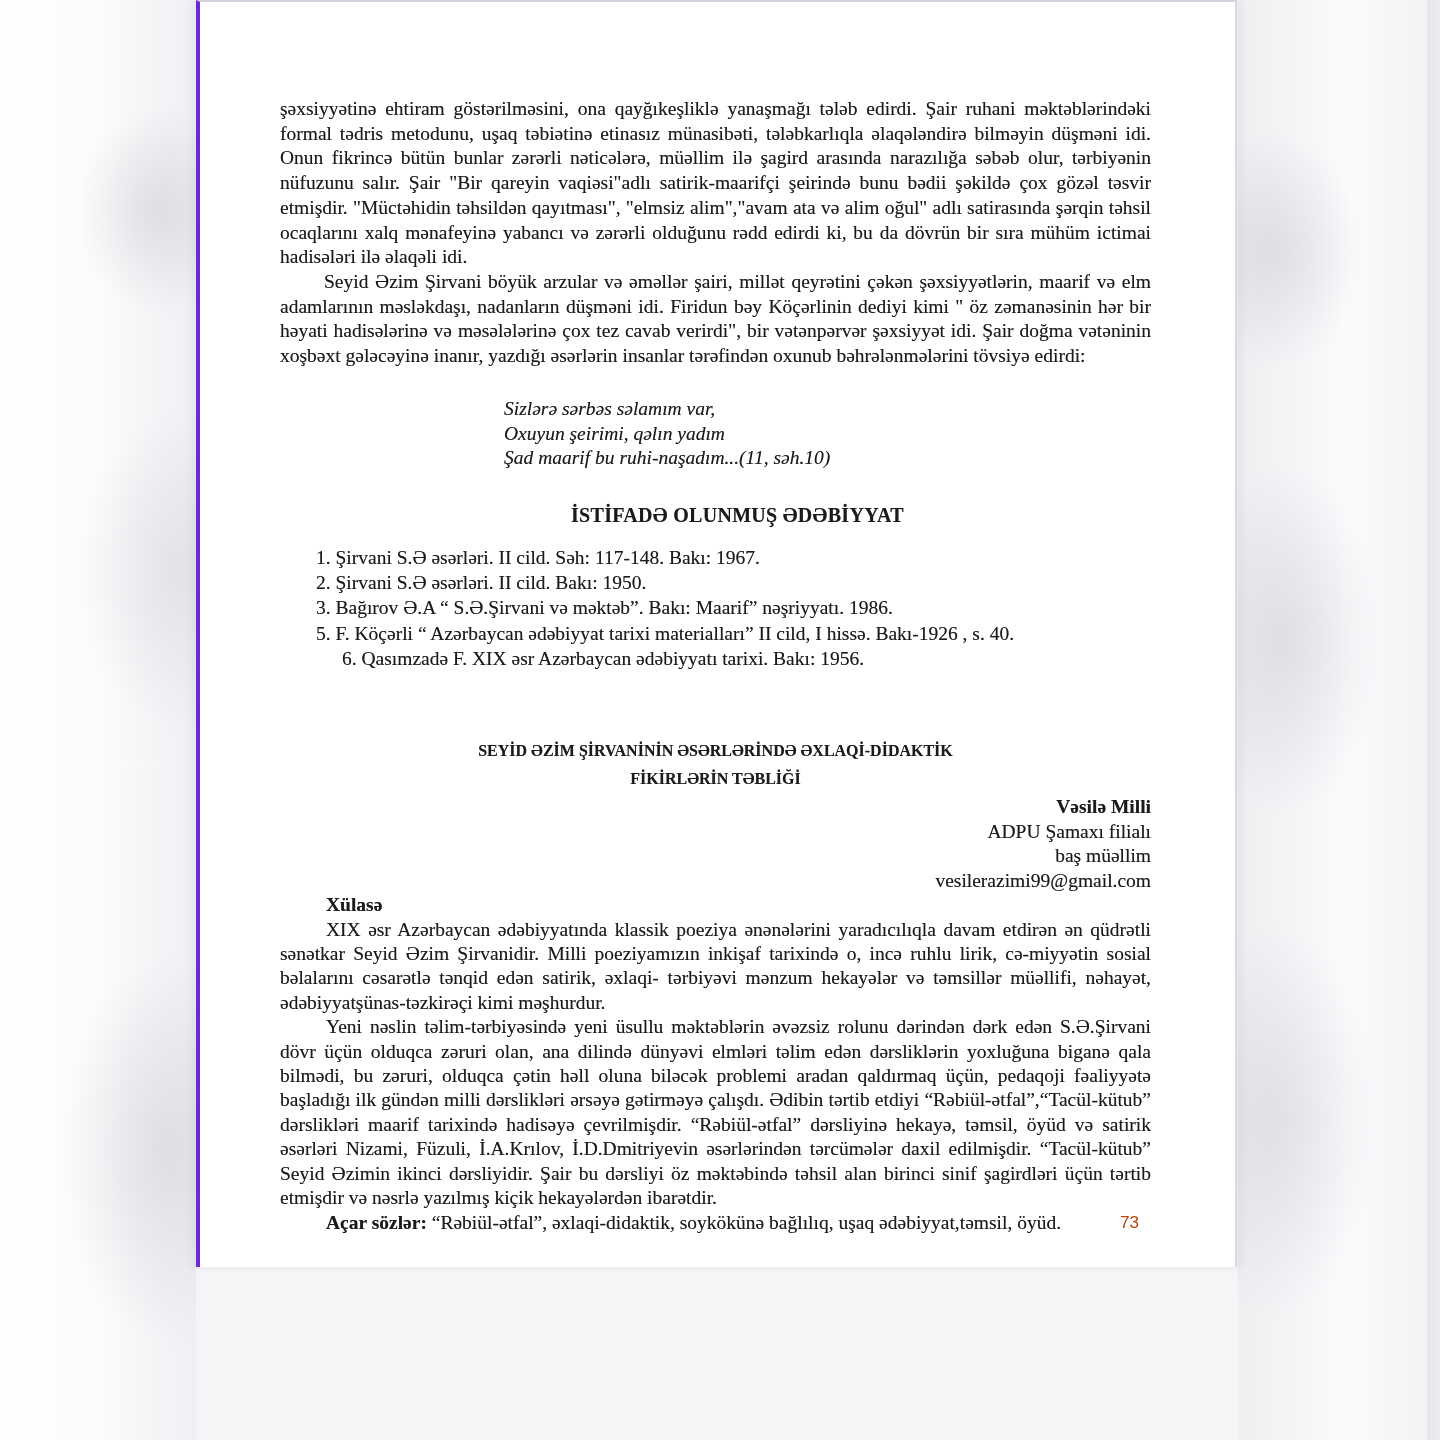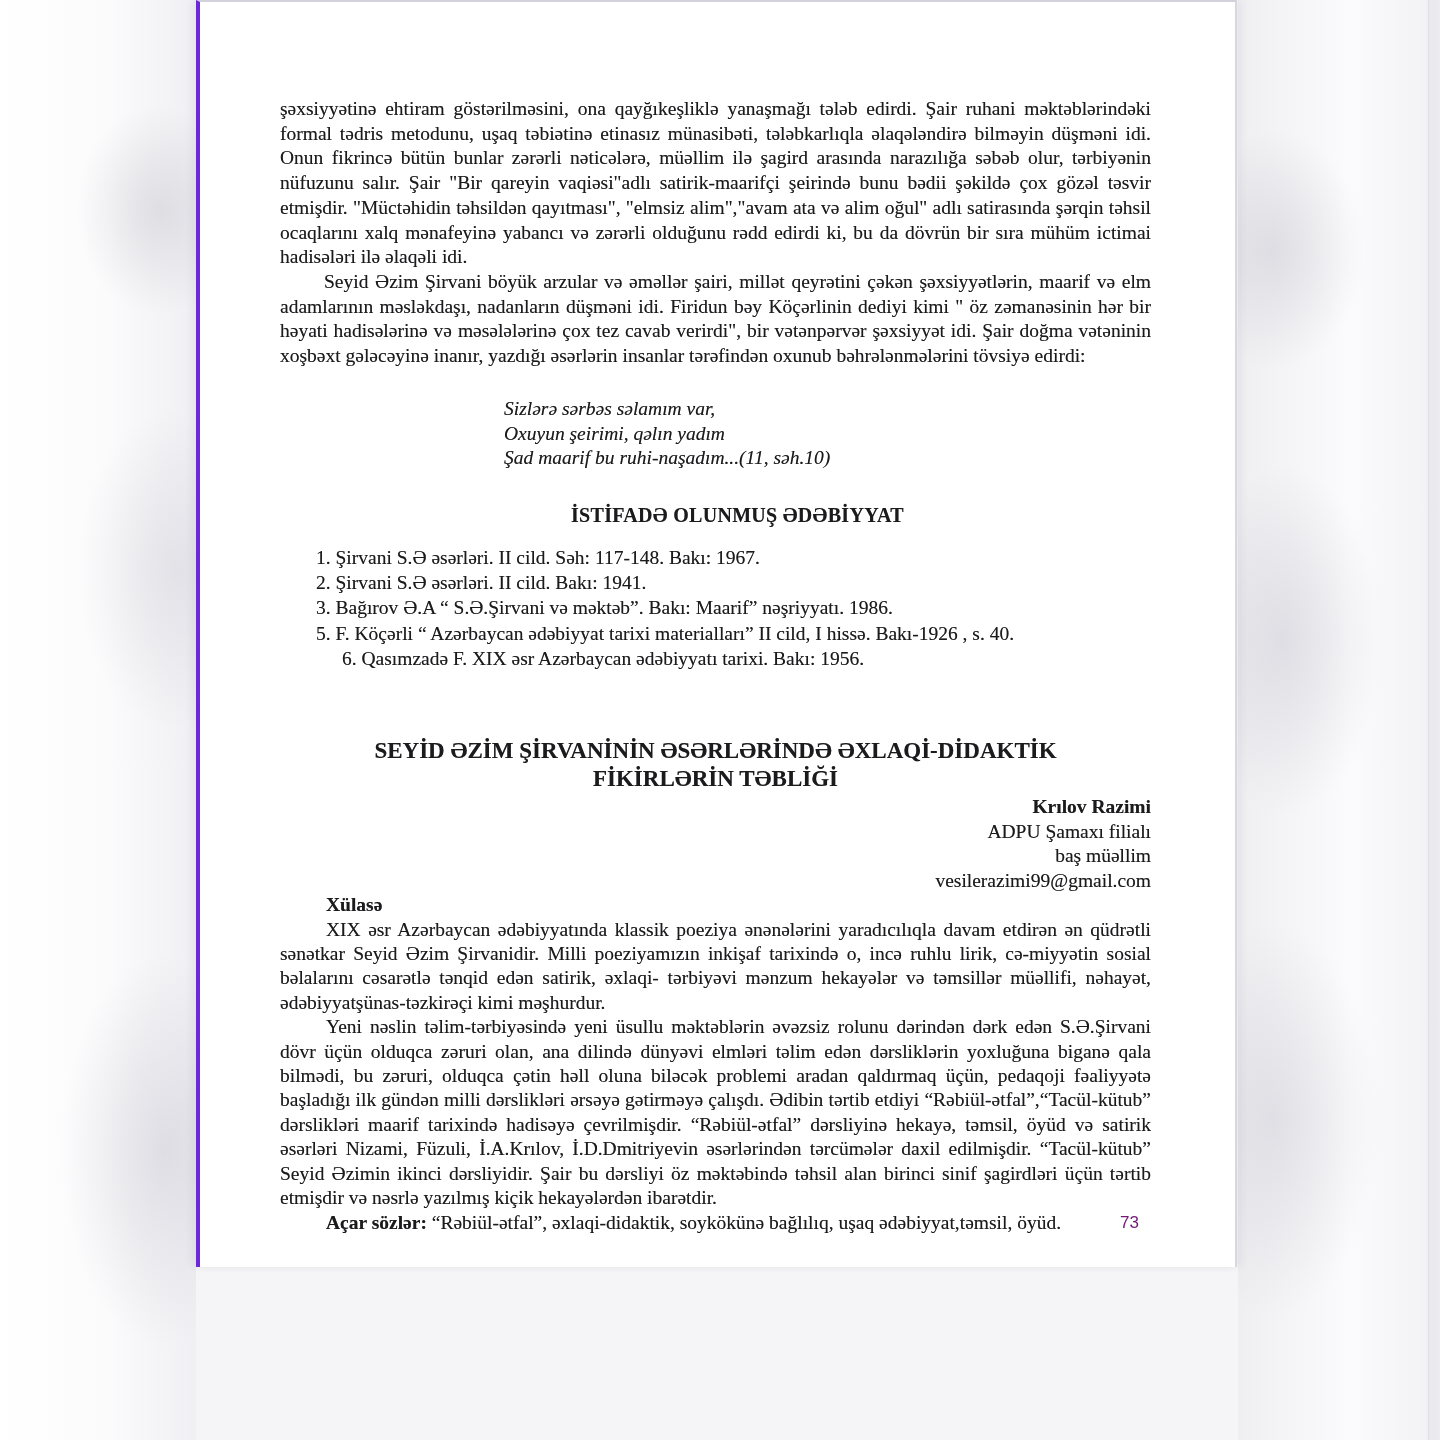--- a/index.html
+++ b/index.html
@@ -88,21 +88,21 @@
   .refs {
     margin: 17px 0 0 36px;
     text-align: left;
     line-height: 25.3px;
   }
   .refs .last { padding-left: 26px; }
   .article-title {
     margin-top: 66px;
     text-align: center;
     font-weight: bold;
-    font-size: 23px;
+    font-size: 16px;
     line-height: 27.5px;
   }
   .author-block {
     margin-top: 3px;
     text-align: right;
     line-height: 24.4px;
   }
   .author-name { font-weight: bold; }
   .abstract-heading {
     font-weight: bold;
@@ -117,21 +117,21 @@
     text-indent: 46px;
     line-height: 24.4px;
   }
   .keywords-label { font-weight: bold; }
   .page-num {
     position: absolute;
     right: 96px;
     bottom: 34px;
     font-family: "Liberation Sans", sans-serif;
     font-size: 17px;
-    color: #701a75;
+    color: #c2410c;
     text-shadow: none;
   }
 </style>
 </head>
 <body>
 
 <div class="bg-strip bg-left"></div>
 <div class="bg-strip bg-right"></div>
 <div class="edge-shade"></div>
 
@@ -144,33 +144,33 @@
     <div class="poem">
       <div>Sizlərə sərbəs səlamım var,</div>
       <div>Oxuyun şeirimi, qəlın yadım</div>
       <div>Şad maarif bu ruhi-naşadım...(11, səh.10)</div>
     </div>
 
     <div class="refs-heading">İSTİFADƏ OLUNMUŞ ƏDƏBİYYAT</div>
 
     <div class="refs">
       <div>1. Şirvani S.Ə əsərləri. II cild. Səh: 117-148. Bakı: 1967.</div>
-      <div>2. Şirvani S.Ə əsərləri. II cild. Bakı: 1941.</div>
+      <div>2. Şirvani S.Ə əsərləri. II cild. Bakı: 1950.</div>
       <div>3. Bağırov Ə.A “ S.Ə.Şirvani və məktəb”. Bakı:  Maarif” nəşriyyatı. 1986.</div>
       <div>5. F. Köçərli “ Azərbaycan ədəbiyyat tarixi materialları” II cild, I hissə. Bakı-1926 , s. 40.</div>
       <div class="last">6. Qasımzadə F. XIX əsr Azərbaycan ədəbiyyatı tarixi. Bakı: 1956.</div>
     </div>
 
     <div class="article-title">
       <div>SEYİD ƏZİM ŞİRVANİNİN ƏSƏRLƏRİNDƏ ƏXLAQİ-DİDAKTİK</div>
       <div>FİKİRLƏRİN TƏBLİĞİ</div>
     </div>
 
     <div class="author-block">
-      <div class="author-name">Krılov Razimi</div>
+      <div class="author-name">Vəsilə Milli</div>
       <div>ADPU Şamaxı filialı</div>
       <div>baş müəllim</div>
       <div>vesilerazimi99@gmail.com</div>
     </div>
 
     <div class="abstract-heading">Xülasə</div>
 
     <div class="abstract">
       <p>XIX əsr Azərbaycan ədəbiyyatında klassik poeziya ənənələrini yaradıcılıqla davam etdirən ən qüdrətli sənətkar Seyid Əzim Şirvanidir. Milli poeziyamızın inkişaf tarixində o, incə ruhlu lirik, cə-miyyətin sosial bəlalarını cəsarətlə tənqid edən satirik, əxlaqi- tərbiyəvi mənzum hekayələr və təmsillər müəllifi, nəhayət, ədəbiyyatşünas-təzkirəçi kimi məşhurdur.</p>
       <p>Yeni nəslin təlim-tərbiyəsində yeni üsullu məktəblərin əvəzsiz rolunu dərindən dərk edən S.Ə.Şirvani dövr üçün olduqca zəruri olan, ana dilində dünyəvi elmləri təlim edən dərsliklərin yoxluğuna biganə qala bilmədi, bu zəruri, olduqca çətin həll oluna biləcək problemi aradan qaldırmaq üçün, pedaqoji fəaliyyətə başladığı ilk gündən milli dərslikləri ərsəyə gətirməyə çalışdı. Ədibin tərtib etdiyi “Rəbiül-ətfal”,“Tacül-kütub” dərslikləri maarif tarixində hadisəyə çevrilmişdir. “Rəbiül-ətfal” dərsliyinə hekayə, təmsil, öyüd və satirik əsərləri Nizami, Füzuli, İ.A.Krılov, İ.D.Dmitriyevin əsərlərindən tərcümələr daxil edilmişdir. “Tacül-kütub” Seyid Əzimin ikinci dərsliyidir. Şair bu dərsliyi öz məktəbində təhsil alan birinci sinif şagirdləri üçün tərtib etmişdir və nəsrlə yazılmış kiçik hekayələrdən ibarətdir.</p>

